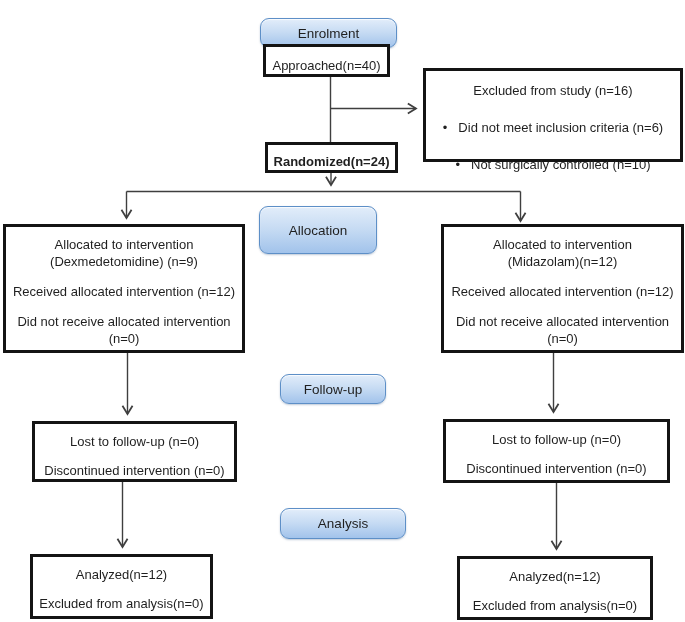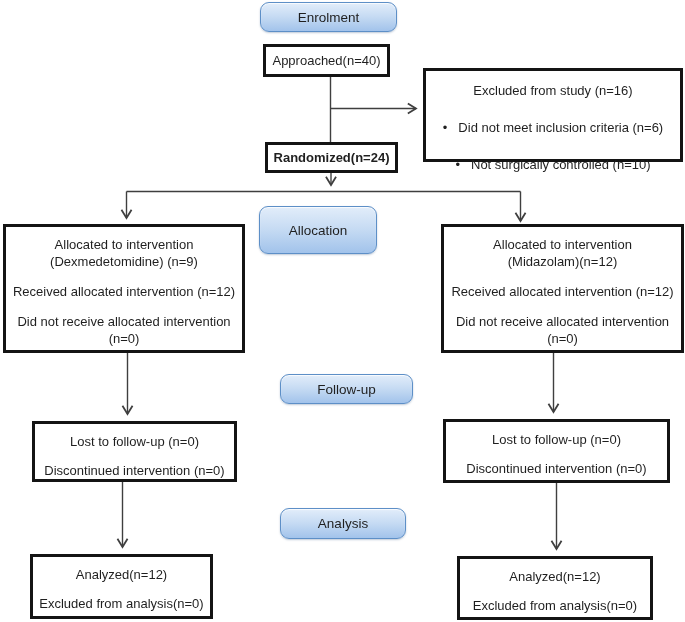--- a/index.html
+++ b/index.html
@@ -37,21 +37,21 @@
     text-align:center;
   }
   .rect-box{
     position:absolute;
     background:#ffffff;
     border:3px solid var(--box-border);
     text-align:center;
     font-size:13px;
     line-height:17px;
   }
-  .rect-box.center{display:flex;align-items:center;justify-content:center;}
+  .rect-box.center{display:flex;align-items:flex-end;justify-content:center;}
   .rect-box .para{margin-top:13px;}
   .rect-box .para:first-child{margin-top:0;}
   .pad-alloc{padding:9px 4px 16px 4px;}
   .pad-two{padding:9px 4px 0 4px;}
   .pad-two .para{margin-top:12px;}
   .excluded-inner{padding:11px 6px 0 6px;}
   .excluded-title{margin-bottom:13px;}
   .bullet-line{margin-top:20px;}
   .bullet-line:first-of-type{margin-top:0;}
   .bullet-glyph{display:inline-block;margin-right:11px;transform:translateY(-0.5px);}
@@ -72,27 +72,27 @@
     <line class="connector-line" x1="331" y1="173" x2="331" y2="185" marker-end="url(#arrow)"></line>
     <line class="connector-line" x1="126.5" y1="191.5" x2="520.5" y2="191.5"></line>
     <line class="connector-line" x1="126.5" y1="191.5" x2="126.5" y2="218" marker-end="url(#arrow)"></line>
     <line class="connector-line" x1="520.5" y1="191.5" x2="520.5" y2="221" marker-end="url(#arrow)"></line>
     <line class="connector-line" x1="127.5" y1="353" x2="127.5" y2="414" marker-end="url(#arrow)"></line>
     <line class="connector-line" x1="553.5" y1="353" x2="553.5" y2="412" marker-end="url(#arrow)"></line>
     <line class="connector-line" x1="122.5" y1="482" x2="122.5" y2="547" marker-end="url(#arrow)"></line>
     <line class="connector-line" x1="556.5" y1="483" x2="556.5" y2="549" marker-end="url(#arrow)"></line>
   </svg>
 
-  <div class="stage-label" style="left:260px;top:2px;width:137px;height:30px;justify-content:center;">
+  <div class="stage-label" style="left:260px;top:18px;width:137px;height:30px;justify-content:center;">
     <span>Enrolment</span>
   </div>
   <div class="stage-label" style="left:259px;top:206px;width:118px;height:48px;">
     <span>Allocation</span>
   </div>
-  <div class="stage-label" style="left:280px;top:374px;width:133px;height:30px;">
+  <div class="stage-label" style="left:280px;top:374px;width:106px;height:30px;">
     <span>Follow-up</span>
   </div>
   <div class="stage-label" style="left:280px;top:508px;width:126px;height:31px;">
     <span>Analysis</span>
   </div>
 
   <div class="rect-box center" style="left:263px;top:44px;width:127px;height:33px;">
     <span>Approached(n=40)</span>
   </div>
 

